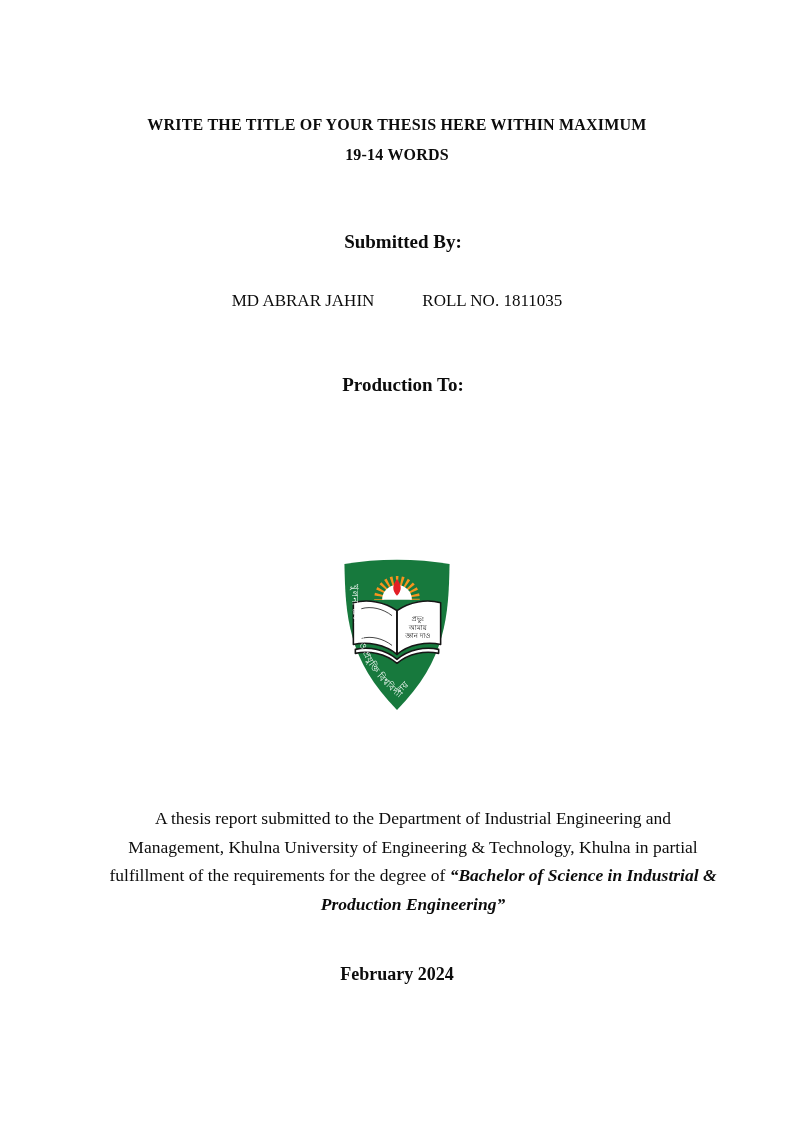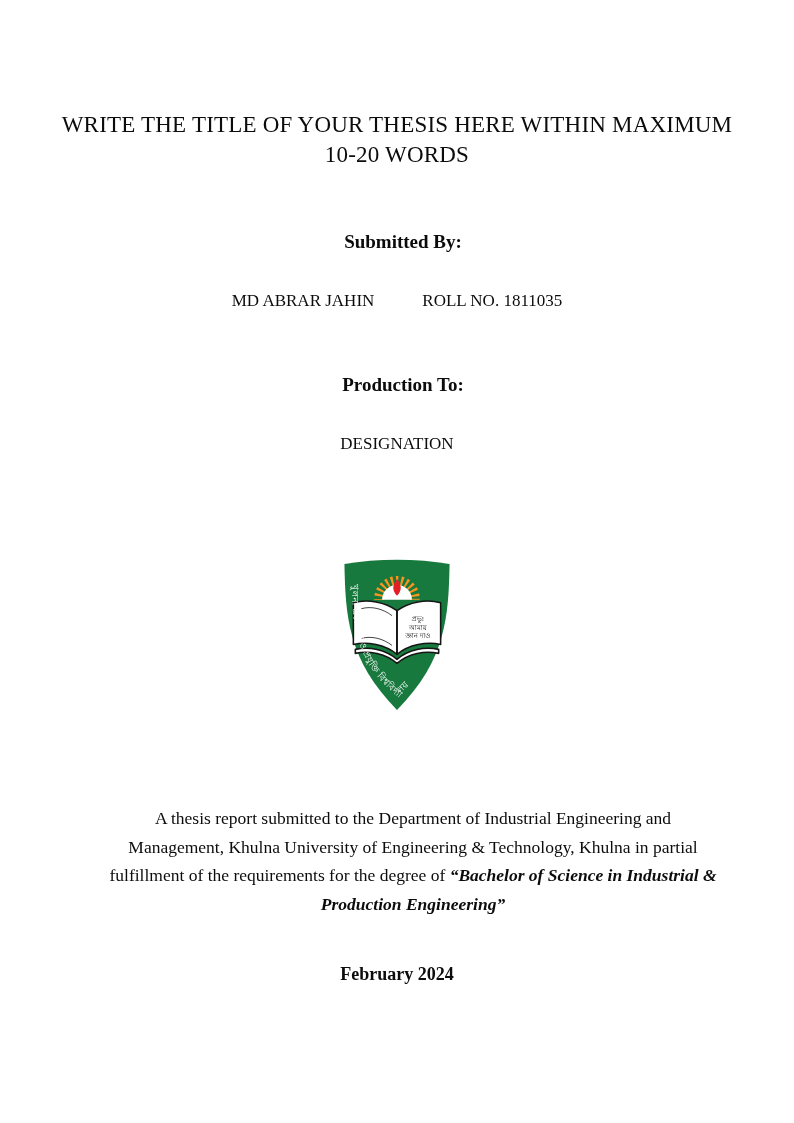--- a/index.html
+++ b/index.html
@@ -8,22 +8,22 @@
     background: #ffffff;
     position: relative;
     font-family: "Liberation Serif", serif;
     color: #0c0c0c;
     overflow: hidden;
   }
   .abs { position: absolute; left: 0; right: 0; text-align: center; }
 
   .thesis-title {
     top: 110px;
-    font-size: 23px;
-    font-weight: normal;
+    font-size: 16px;
+    font-weight: bold;
     line-height: 30px;
     letter-spacing: 0.2px;
   }
   .section-heading {
     font-size: 19px;
     font-weight: bold;
     margin-left: 12px;
   }
   .submitted-by-heading { top: 231px; }
   .author-row {
@@ -66,34 +66,33 @@
     top: 964px;
     font-size: 18px;
     font-weight: bold;
   }
 </style>
 </head>
 <body>
 
 <div class="abs thesis-title">
   <div>WRITE THE TITLE OF YOUR THESIS HERE WITHIN MAXIMUM</div>
-  <div>10-20 WORDS</div>
+  <div>19-14 WORDS</div>
 </div>
 
 <div class="abs section-heading submitted-by-heading">Submitted By:</div>
 
 <div class="abs author-row">
   <span>MD ABRAR JAHIN</span>
   <span>ROLL NO. 1811035</span>
 </div>
 
 <div class="abs section-heading submitted-to-heading">Production To:</div>
 
 <div class="abs supervisor-block">
-  <div>DESIGNATION</div>
 </div>
 
 <div class="logo-wrap">
   <svg viewBox="0 0 120 162" width="119" height="161" xmlns="http://www.w3.org/2000/svg">
     <defs>
       <clipPath id="sunClip">
           <rect x="33" y="13" width="54" height="30"></rect>
         </clipPath>
       <path id="ringPath" d="M 15 25 C 12.5 78, 26 113, 60 140 C 94 113, 107.5 78, 105 25" fill="none"></path>
     </defs>

